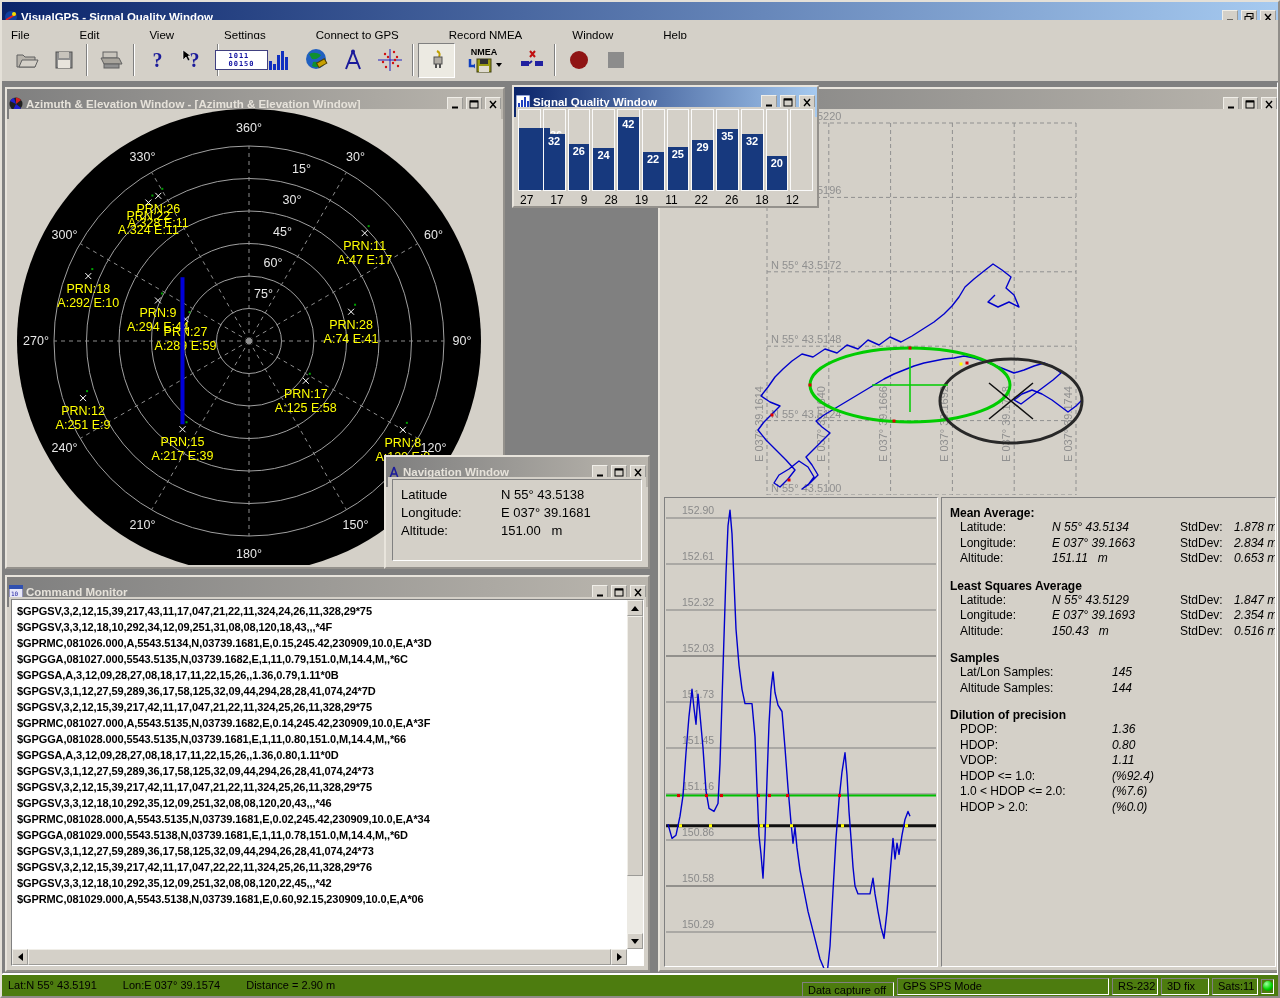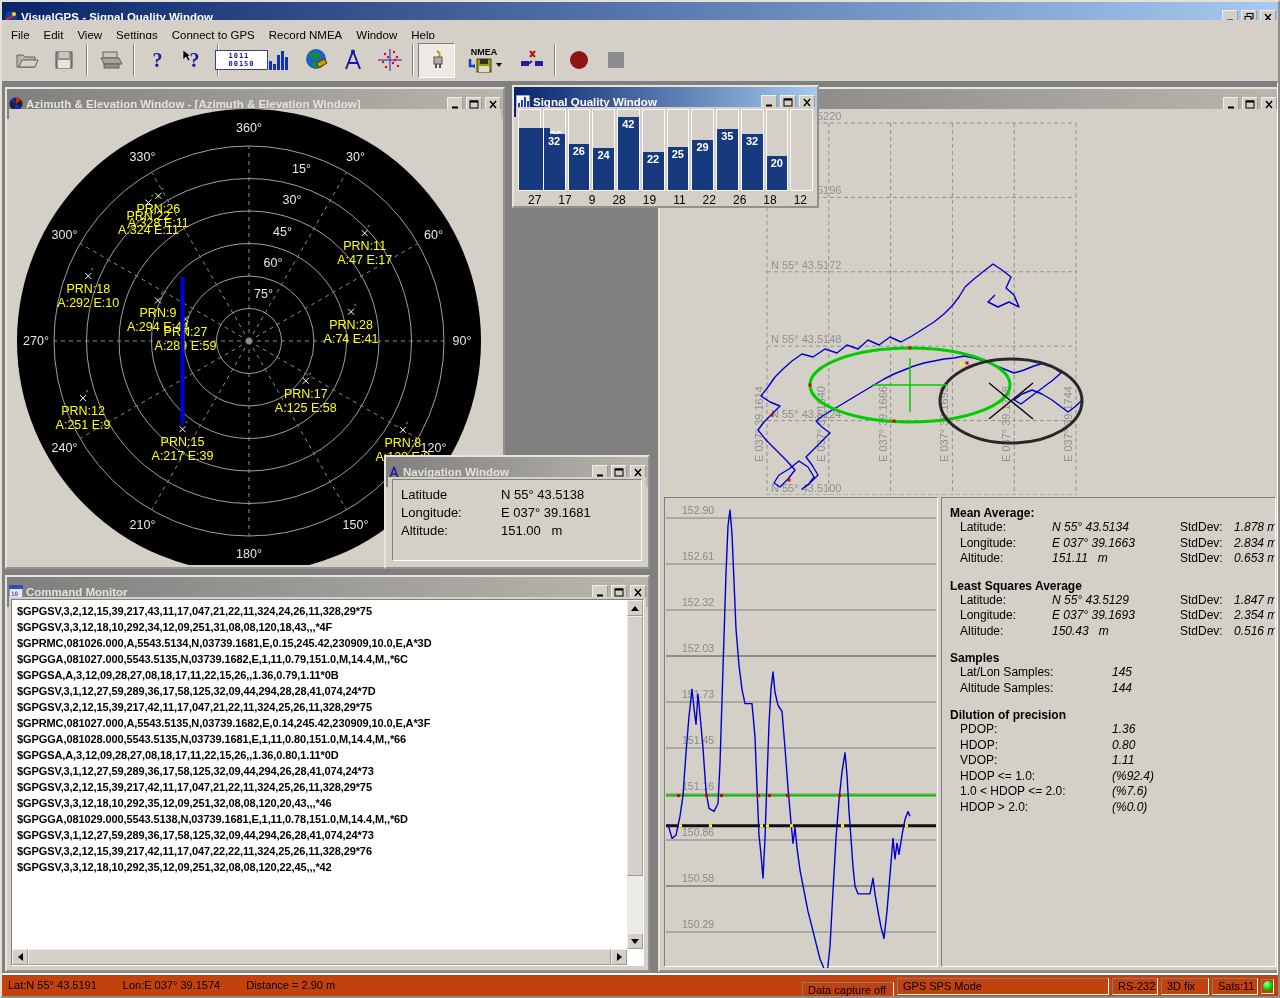--- a/index.html
+++ b/index.html
@@ -11,21 +11,21 @@
   .titlebar { display:flex; align-items:center; gap:3px; padding:0 2px; height:30px; overflow:hidden; }
   .titlebar.active   { background:linear-gradient(90deg,#0A246A 0%,#A6CAF0 100%); color:#FFFFFF; }
   .titlebar.inactive { background:linear-gradient(90deg,#7F7F7F 0%,#BAB6AE 100%); color:#E6E2DA; }
   .title-text { flex:1; font-size:11.5px; font-weight:bold; white-space:nowrap; overflow:hidden; }
   .cap-btn { width:16px; height:14px; background:#D4D0C8; border:1px outset #F0EEE8;
              display:flex; align-items:center; justify-content:center; flex:0 0 auto; }
   .main-titlebar { position:absolute; left:0; top:0; right:0; }
 
   
   .menubar { position:absolute; left:0; top:18px; right:0; height:30px; background:#D4D0C8;
-             display:flex; align-items:center; padding-left:2px; border-bottom:1px solid #FFFFFF; }
+             display:flex; align-items:center; padding-left:2px; border-bottom:1px solid #FFFFFF;gap:36px; }
   .menu-item { display:inline-block; padding:2px 7px; font-size:11.5px; color:#000; }
   .menu-item::first-letter { text-decoration:underline; }
   .toolbar { position:absolute; left:0; top:37px; right:0; height:43px; background:#D4D0C8;
              display:flex; align-items:center; padding:2px 6px; border-bottom:1px solid #808080; }
   .tbtn { width:37px; height:35px; display:flex; align-items:center; justify-content:center;
           flex-direction:column; background:transparent; position:relative; }
   .tbtn.pressed { background:#ECEAE2; border:1px solid; border-color:#808080 #FFFFFF #FFFFFF #808080; }
   .tsep { width:2px; height:32px; border-left:1px solid #808080; border-right:1px solid #FFFFFF; margin:0 4px; }
   .nmea-btn { width:58px; }
   .nmea-txt { font-size:9px; font-weight:bold; color:#000; line-height:9px; }
@@ -36,21 +36,21 @@
   .mdi { position:absolute; left:0; top:80px; right:0; bottom:22px; background:#808080;
          border:1px solid; border-color:#808080 #FFF #FFF #808080; overflow:hidden; }
   .win { position:absolute; background:#D4D0C8; border:2px outset #E8E4DC; }
   .win-content { position:absolute; left:2px; right:2px; top:20px; bottom:2px; background:#D4D0C8; overflow:hidden; }
 
   
   #sq-chart { position:absolute; left:2px; right:2px; top:2px; height:82px; display:flex; gap:2px; }
   .sq-slot { flex:1; border:1px solid #FAFAFA; position:relative; }
   .sq-bar { position:absolute; left:0; right:0; bottom:0; }
   .sq-val { display:block; text-align:center; color:#FFF; font-size:11px; font-weight:bold; margin-top:1px; }
-  #sq-labels { position:absolute; left:12px; right:2px; top:86px; display:flex; gap:17px; }
+  #sq-labels { position:absolute; left:4px; right:2px; top:86px; display:flex; gap:17px; }
   .sq-prn { flex:1; text-align:center; font-size:12px; color:#000; }
 
   
   .nav-panel { position:absolute; left:4px; right:4px; top:2px; bottom:4px;
                border:1px solid; border-color:#808080 #FFF #FFF #808080; padding:6px 8px; }
   .nav-row { display:flex; font-size:13px; line-height:18px; color:#000; }
   .nav-label { width:100px; }
   .nav-value { white-space:pre; }
 
   
@@ -71,21 +71,21 @@
   
   .sunken-panel { position:absolute; border:1px solid; border-color:#808080 #FFF #FFF #808080; background:#D4D0C8; }
   .stats { padding:6px 8px; font-size:12px; color:#000; overflow:hidden; }
   .stat-title { font-weight:bold; margin-top:12px; }
   .stat-title:first-child { margin-top:2px; }
   .stat-row { display:grid; grid-template-columns:92px 128px 54px 1fr; padding-left:10px; line-height:15.5px; }
   .stat-row.two { grid-template-columns:152px 1fr; }
   .stat-val { font-style:italic; white-space:pre; }
 
   
-  .statusbar { position:absolute; left:0; right:0; bottom:0; height:22px; background:#c2410c;
+  .statusbar { position:absolute; left:0; right:0; bottom:0; height:22px; background:#4d7c0f;
                border-top:1px solid #FFF; font-size:11px; color:#000; }
   .sb-left { position:absolute; left:6px; top:4px; display:flex; gap:26px; white-space:pre; }
   #sb-panels { position:absolute; right:4px; top:2px; display:flex; gap:3px; align-items:center; height:18px; }
   .sb-panel { border:1px solid; border-color:#808080 #FFF #FFF #808080; padding:1px 5px; height:17px;
               white-space:nowrap; overflow:hidden; }
   .led { width:13px; height:15px; border:1px solid; border-color:#808080 #FFF #FFF #808080;
          display:flex; align-items:center; justify-content:center; }
   .led-dot { width:10px; height:10px; border-radius:50%;
              background:radial-gradient(circle at 35% 30%, #A0FFA0, #00D400 55%, #007000); }
   svg { display:block; }
@@ -612,24 +612,26 @@
               <div class="cmd-line">$GPGGA,081027.000,5543.5135,N,03739.1682,E,1,11,0.79,151.0,M,14.4,M,,*6C</div>
               <div class="cmd-line">$GPGSA,A,3,12,09,28,27,08,18,17,11,22,15,26,,1.36,0.79,1.11*0B</div>
               <div class="cmd-line">$GPGSV,3,1,12,27,59,289,36,17,58,125,32,09,44,294,28,28,41,074,24*7D</div>
               <div class="cmd-line">$GPGSV,3,2,12,15,39,217,42,11,17,047,21,22,11,324,25,26,11,328,29*75</div>
               <div class="cmd-line">$GPRMC,081027.000,A,5543.5135,N,03739.1682,E,0.14,245.42,230909,10.0,E,A*3F</div>
               <div class="cmd-line">$GPGGA,081028.000,5543.5135,N,03739.1681,E,1,11,0.80,151.0,M,14.4,M,,*66</div>
               <div class="cmd-line">$GPGSA,A,3,12,09,28,27,08,18,17,11,22,15,26,,1.36,0.80,1.11*0D</div>
               <div class="cmd-line">$GPGSV,3,1,12,27,59,289,36,17,58,125,32,09,44,294,26,28,41,074,24*73</div>
               <div class="cmd-line">$GPGSV,3,2,12,15,39,217,42,11,17,047,21,22,11,324,25,26,11,328,29*75</div>
               <div class="cmd-line">$GPGSV,3,3,12,18,10,292,35,12,09,251,32,08,08,120,20,43,,,*46</div>
+              <div class="cmd-line">$GPRMC,081028.000,A,5543.5135,N,03739.1681,E,0.02,245.42,230909,10.0,E,A*34</div>
               <div class="cmd-line">$GPGGA,081029.000,5543.5138,N,03739.1681,E,1,11,0.78,151.0,M,14.4,M,,*6D</div>
               <div class="cmd-line">$GPGSV,3,1,12,27,59,289,36,17,58,125,32,09,44,294,26,28,41,074,24*73</div>
               <div class="cmd-line">$GPGSV,3,2,12,15,39,217,42,11,17,047,22,22,11,324,25,26,11,328,29*76</div>
               <div class="cmd-line">$GPGSV,3,3,12,18,10,292,35,12,09,251,32,08,08,120,22,45,,,*42</div>
+              <div class="cmd-line">$GPRMC,081029.000,A,5543.5138,N,03739.1681,E,0.60,92.15,230909,10.0,E,A*06</div>
             </div>
           <div class="vsb">
             <span class="sb-btn" style="top:0;right:0;">
                 <span class="tri-up"></span>
               </span>
             <span class="sb-thumb" style="top:16px;right:0;width:16px;height:260px;"></span>
             <span class="sb-btn" style="bottom:0;right:0;">
                 <span class="tri-down"></span>
               </span>
           </div>

